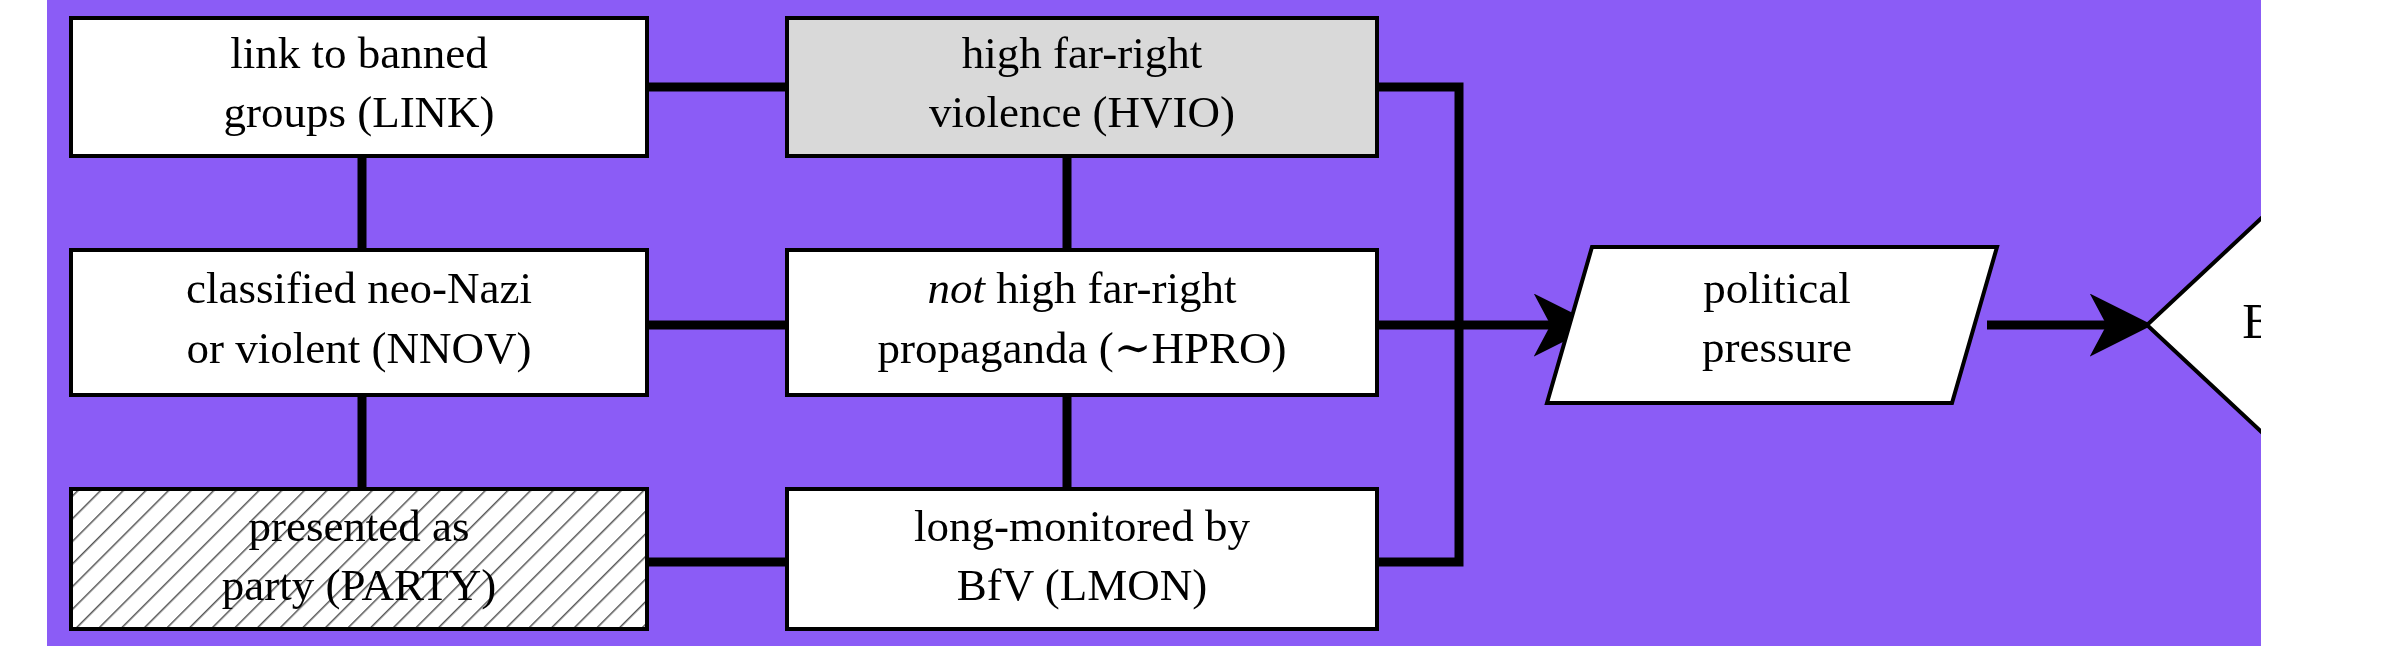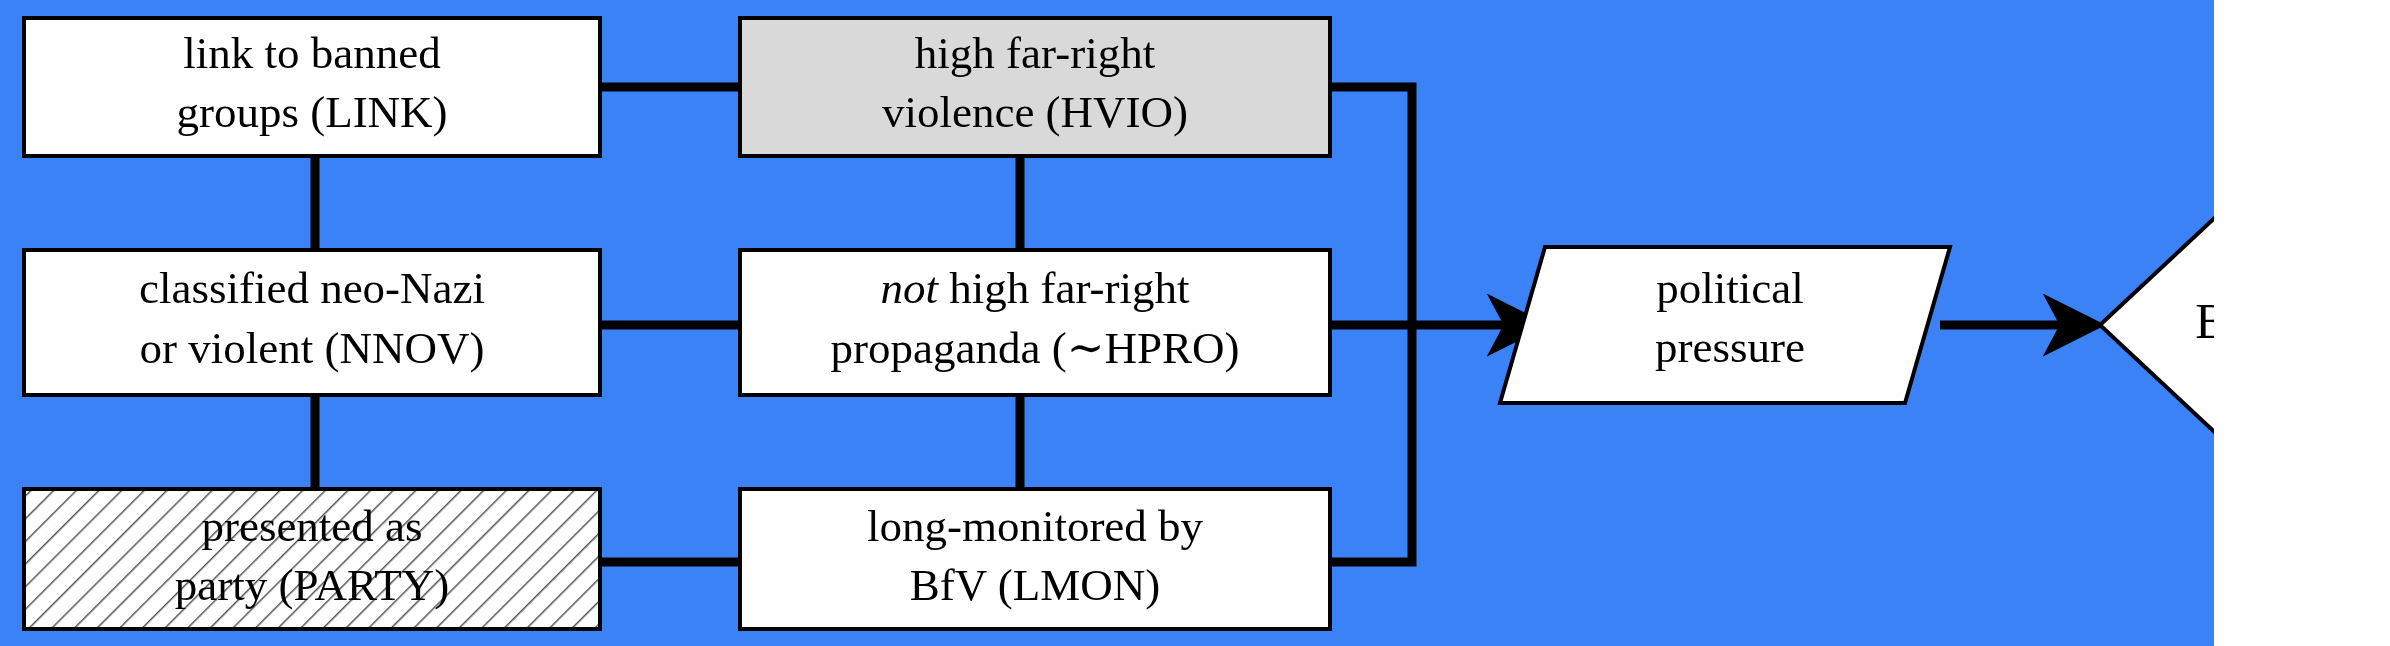--- a/index.html
+++ b/index.html
@@ -9,22 +9,23 @@
     background: #ffffff;
   }
   body {
     font-family: "Liberation Serif", "DejaVu Serif", serif;
     color: #000000;
   }
   #stage {
     position: relative;
     width: 2214px;
     height: 646px;
-    background: #3b82f6;
+    background: #8b5cf6;
     overflow: hidden;
+    margin-left: 47px;
   }
   svg#diagram {
     position: absolute;
     left: 0;
     top: 0;
     width: 2390px;
     height: 646px;
     display: block;
   }
   .node-box {

